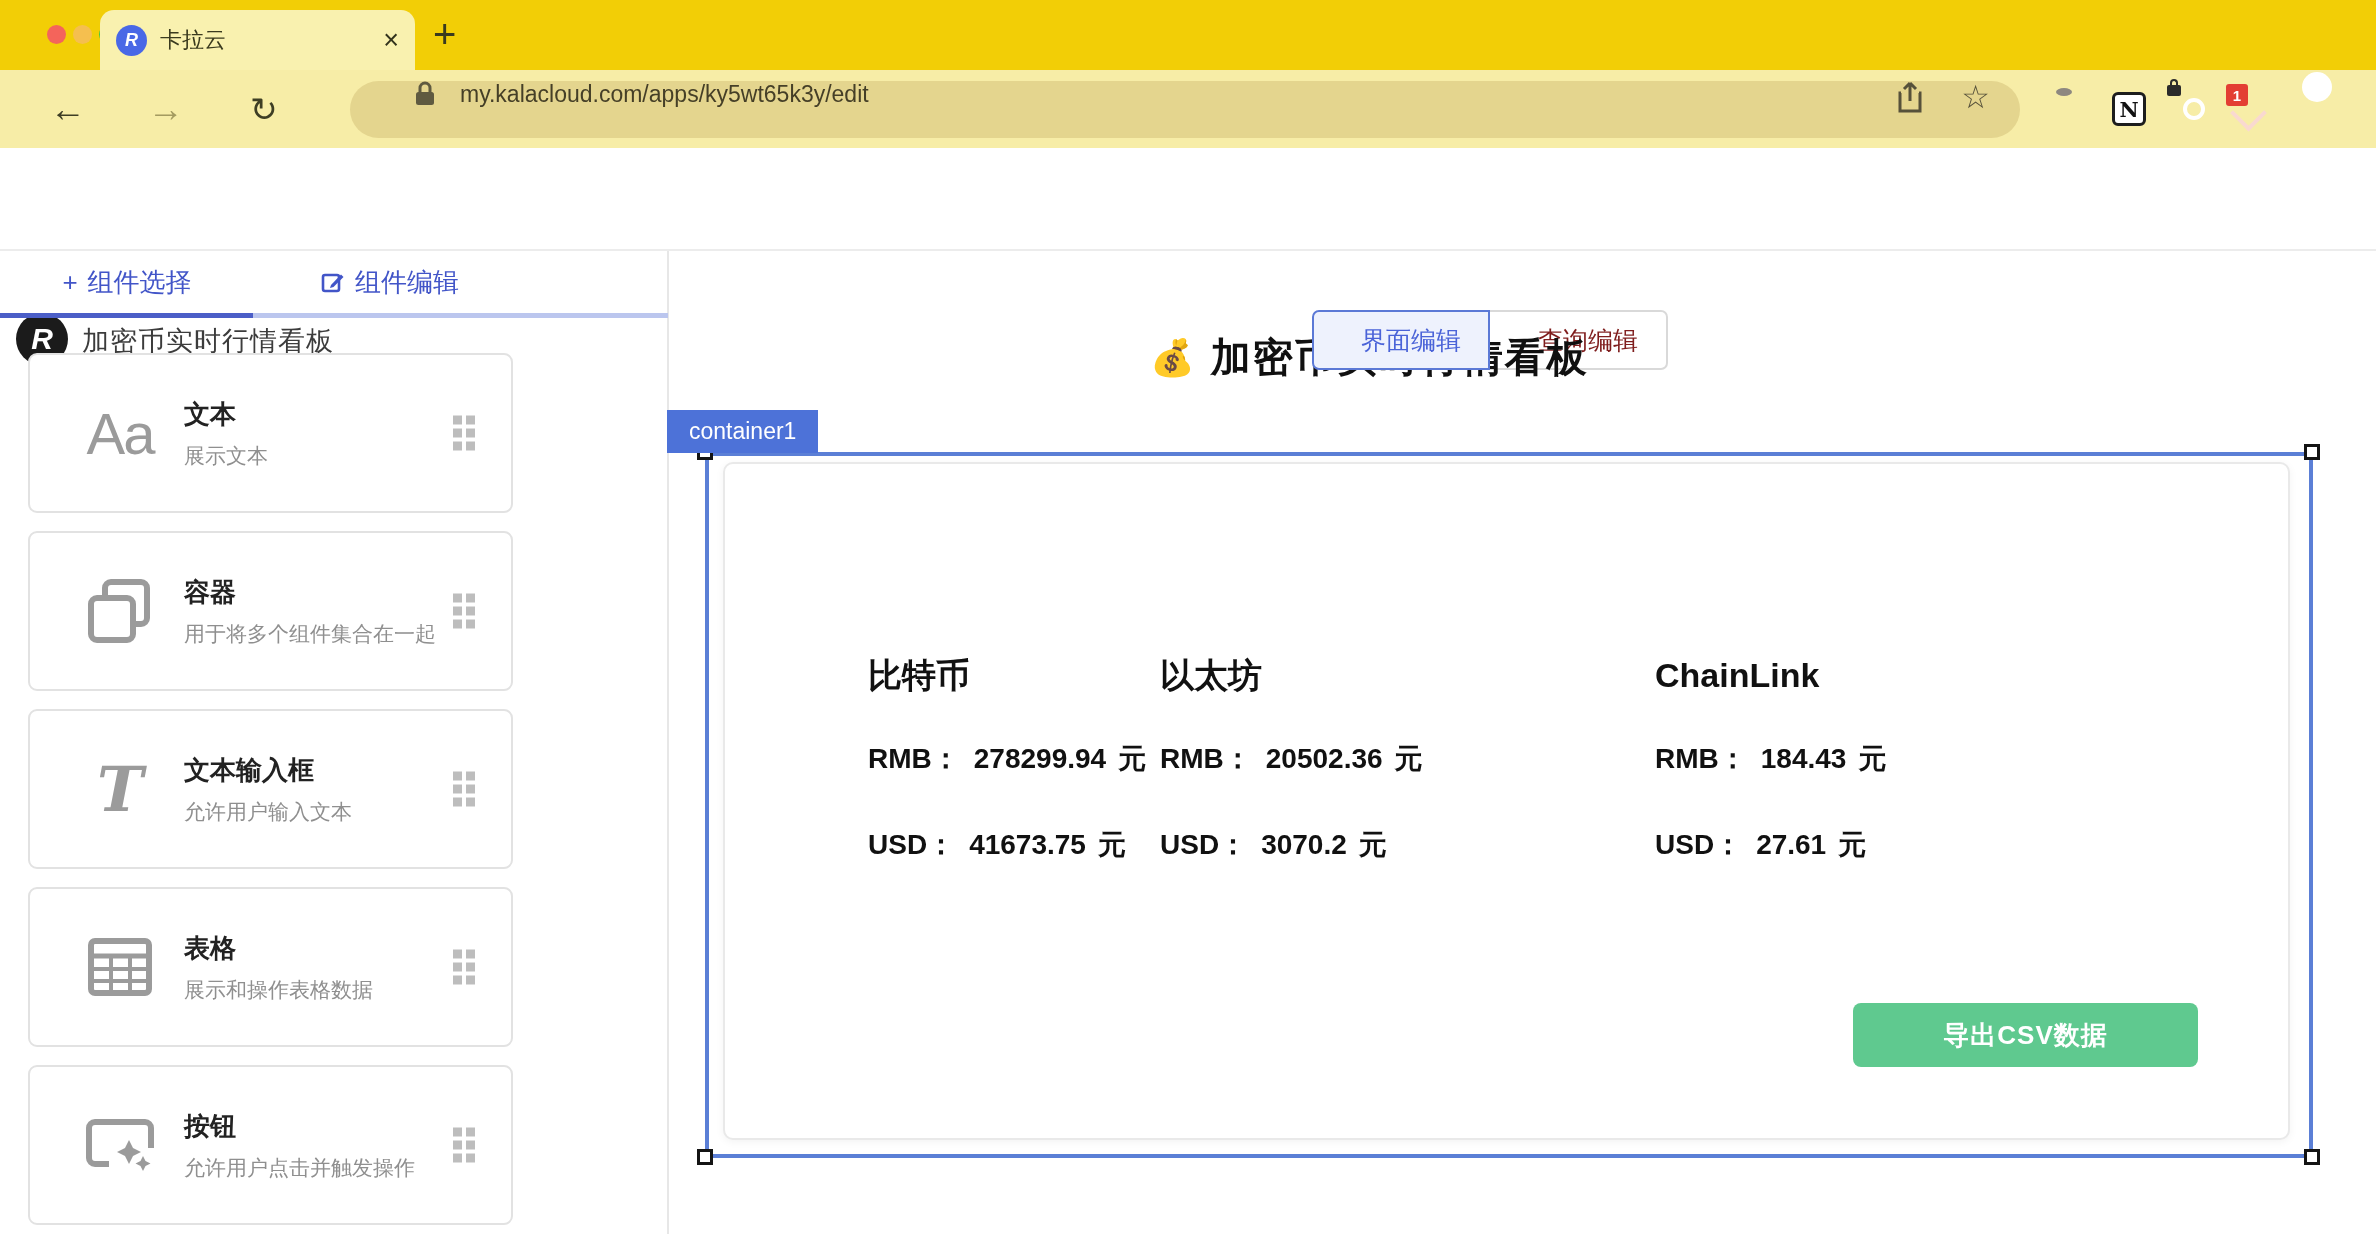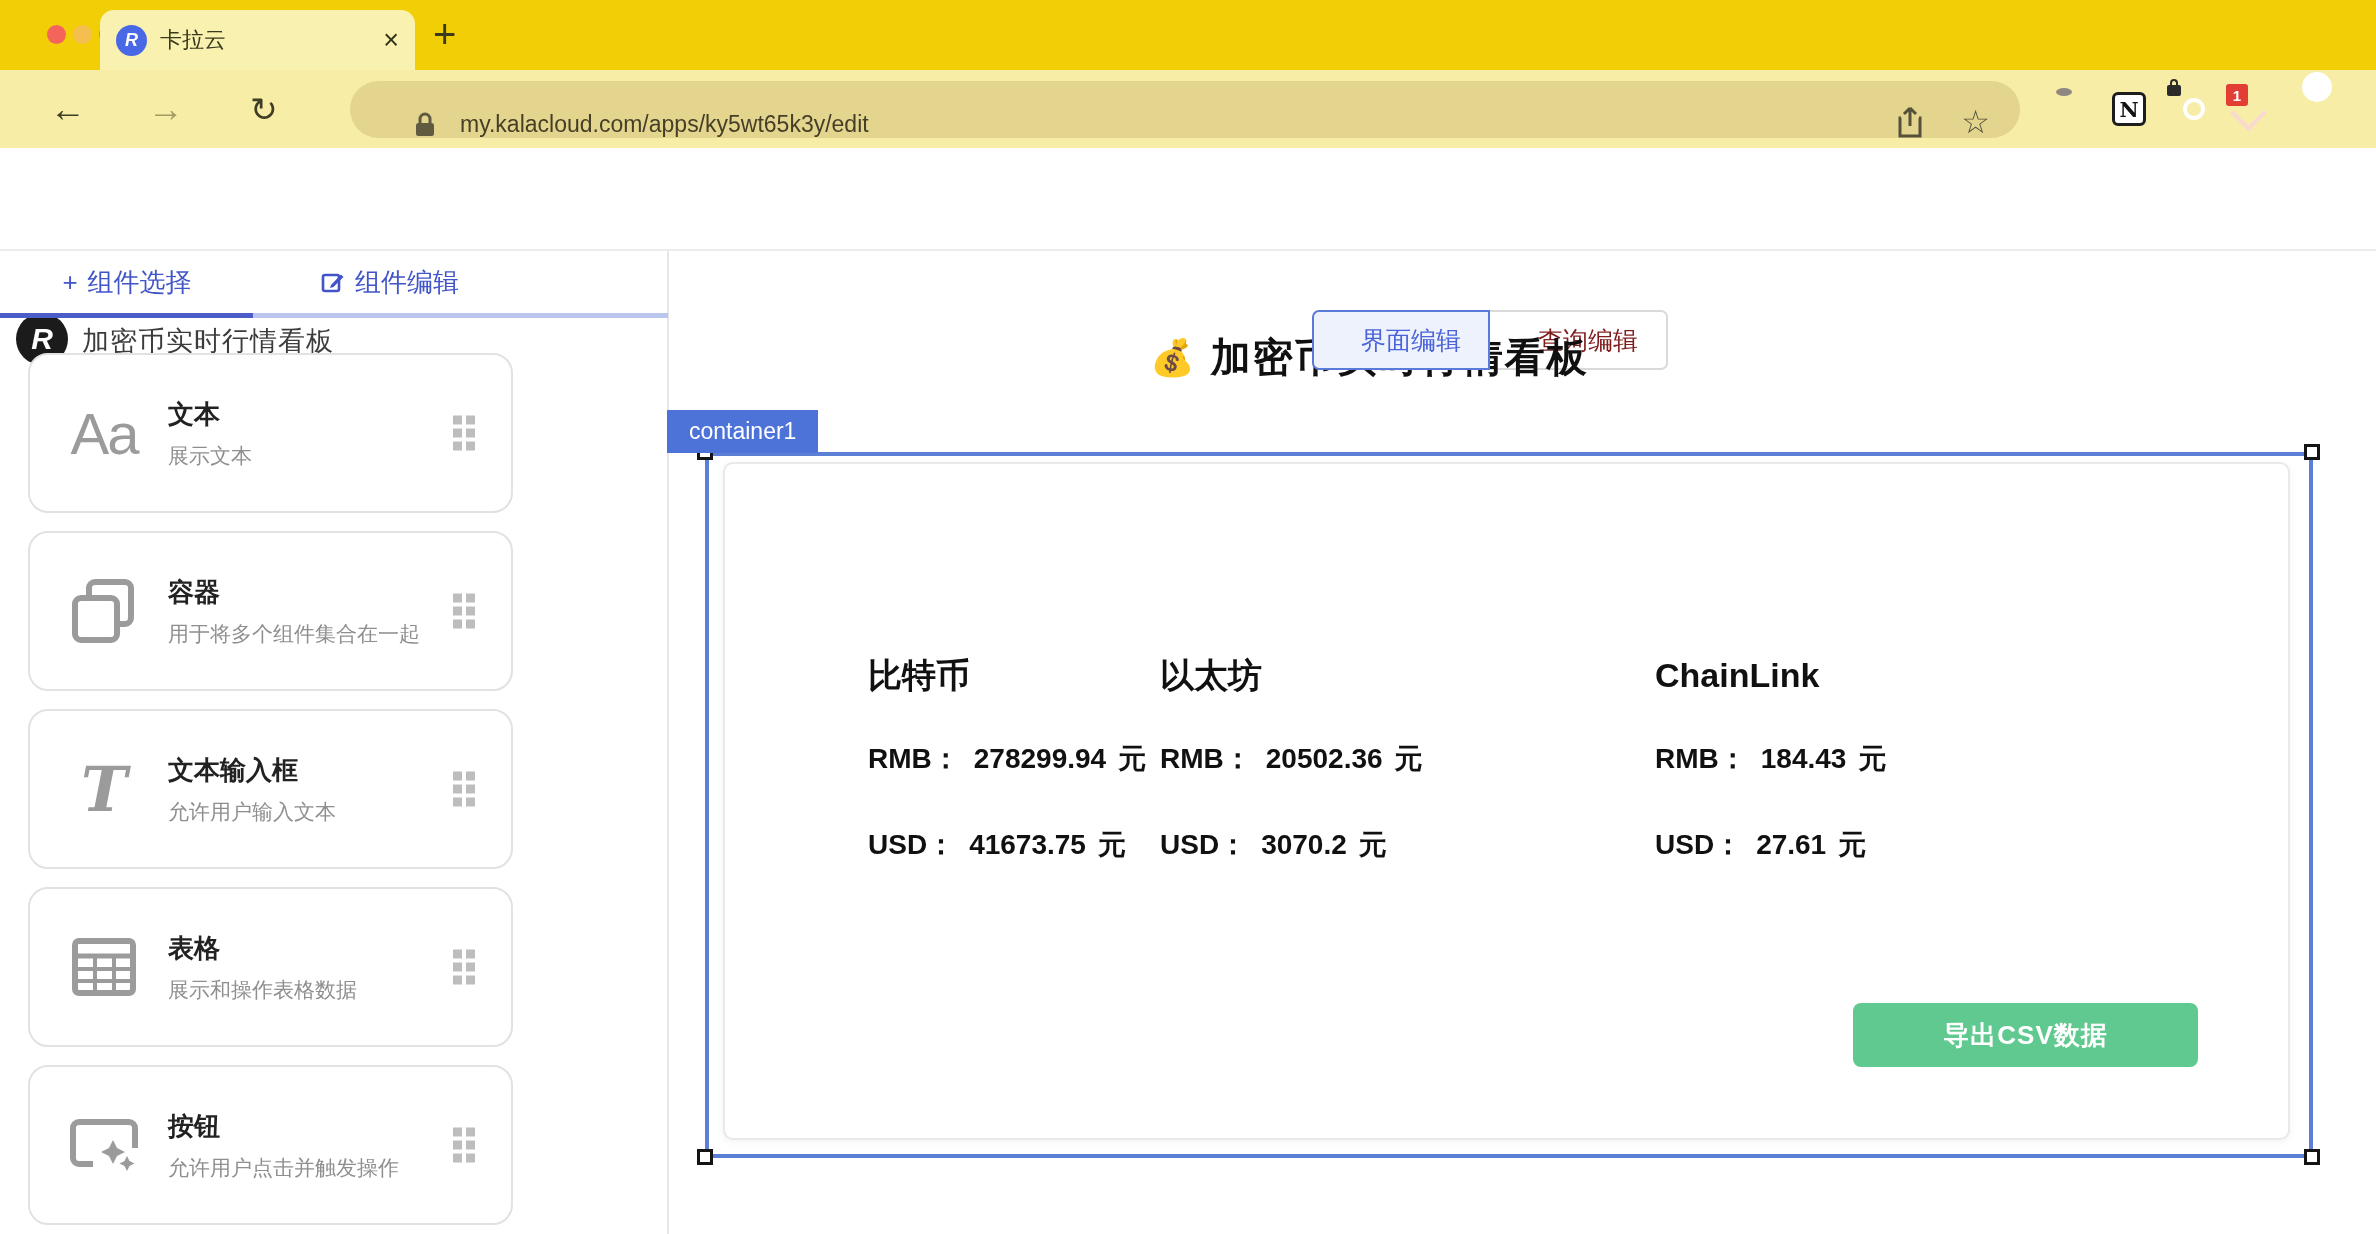--- a/index.html
+++ b/index.html
@@ -19,21 +19,21 @@
   .tabtitle{margin-left:13px;font-size:22px;color:#3A3A1E;}
   .tabclose{margin-left:auto;font-size:27px;color:#33331C;line-height:1;}
   .newtab{position:absolute;left:433px;top:12px;font-size:40px;font-weight:300;color:#3A3A1E;}
 
   .toolbar{position:absolute;left:0;top:70px;width:2376px;height:78px;background:#F7EDA7;}
   .navbtn{position:absolute;top:0;height:78px;display:flex;align-items:center;font-size:36px;color:#3E3E24;}
   .navbtn.back{left:50px;}
   .navbtn.fwd{left:148px;color:#A49B60;}
   .navbtn.reload{left:250px;font-size:33px;}
   .urlbar{position:absolute;left:350px;top:11px;width:1670px;height:57px;border-radius:29px;background:#E4D58E;
-          display:flex;align-items:flex-end;box-sizing:border-box;padding:0 30px 0 64px;}
+          display:flex;align-items:flex-start;box-sizing:border-box;padding:0 30px 0 64px;}
   .urltext{margin-left:24px;font-size:23px;color:#453F27;white-space:nowrap;}
   .pillicons{margin-left:auto;display:flex;align-items:center;gap:38px;}
   .star{font-size:32px;color:#56513A;line-height:1;}
   .ext{position:absolute;top:22px;width:34px;height:34px;}
   .tomato{border-radius:50%;background:#B6AFA9;position:relative;}
   .tomato:before{content:"";position:absolute;left:9px;top:-4px;width:16px;height:8px;background:#8E8880;border-radius:50%;}
   .notion{background:#fff;border:3px solid #1d1d1d;border-radius:6px;box-sizing:border-box;
           display:flex;align-items:center;justify-content:center;
           font:700 21px "DejaVu Serif",serif;color:#111;}
   .onep{border-radius:50%;background:#3E73E0;position:relative;}
@@ -63,22 +63,22 @@
   .sidebar-divider{position:absolute;left:667px;top:251px;width:2px;height:983px;background:#E7E7E7;}
   .side-tabs{position:absolute;left:0;top:251px;width:668px;height:67px;}
   .side-tab{position:absolute;top:14px;font-size:26px;color:#4255C8;display:flex;align-items:center;gap:10px;}
   .side-tab.first{left:127px;transform:translateX(-50%);}
   .side-tab.second{left:390px;transform:translateX(-50%);}
   .underline{position:absolute;top:62px;height:5px;}
   .underline.dark{left:0;width:253px;background:#4B5EC7;}
   .underline.lite{left:253px;width:415px;background:#BBC6EE;}
 
   .cards{position:absolute;left:28px;top:353px;width:485px;display:flex;flex-direction:column;gap:18px;}
-  .card{height:160px;border:2px solid #E2E2E2;border-radius:20px;box-sizing:border-box;background:#fff;
-        display:flex;align-items:center;padding-left:20px;position:relative;}
+  .card{height:160px;border:2px solid #E2E2E2;border-radius:9px;box-sizing:border-box;background:#fff;
+        display:flex;align-items:center;padding-left:36px;position:relative;}
   .icochip{width:108px;display:flex;align-items:center;justify-content:center;flex:0 0 auto;}
   .ico-aa{font-size:58px;font-weight:500;color:#9B9B9B;letter-spacing:-2px;}
   .ico-t{font:italic 700 62px "DejaVu Serif",serif;color:#9B9B9B;}
   .cardtext{margin-left:10px;}
   .cardtitle{font-size:26px;font-weight:700;color:#222;}
   .carddesc{font-size:21px;color:#8F8F8F;margin-top:10px;}
   .draghandle{position:absolute;right:36px;top:50%;transform:translateY(-50%);
               display:grid;grid-template-columns:9px 9px;grid-auto-rows:9px;gap:4px;}
   .draghandle i{background:#BDBDBD;display:block;}
 

